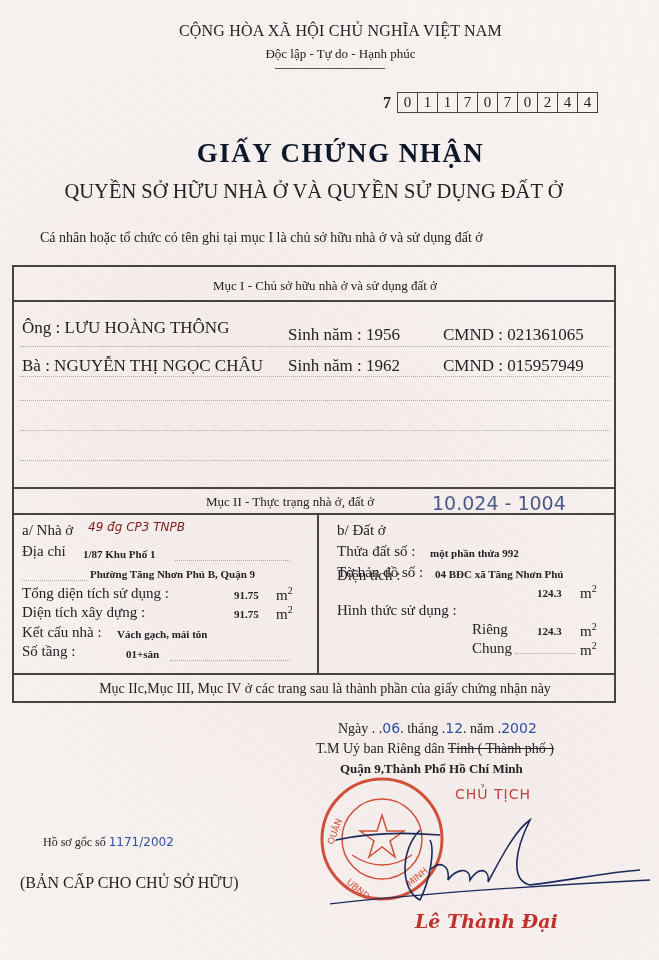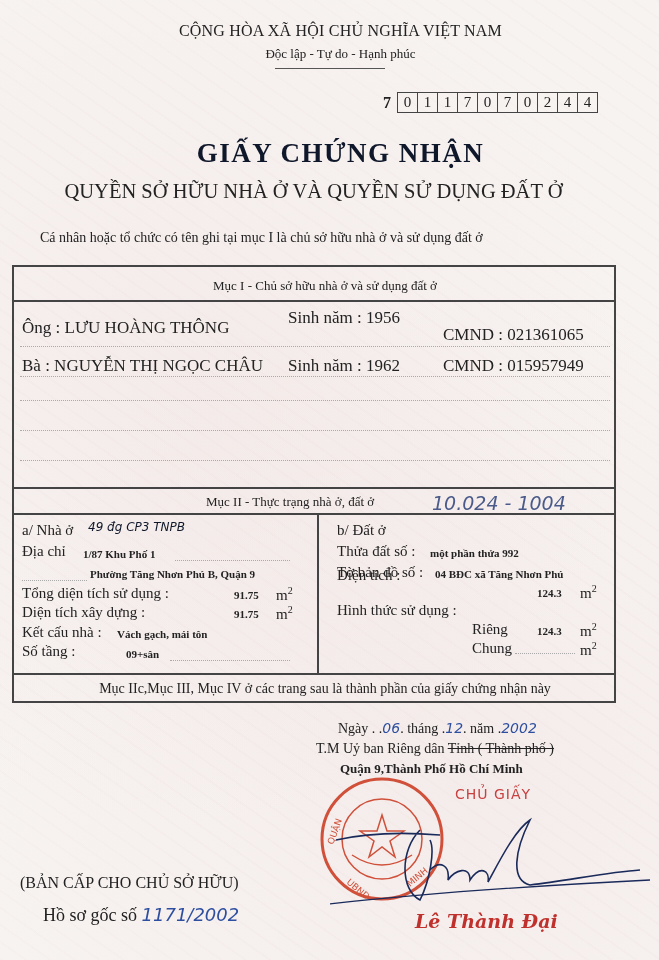--- a/index.html
+++ b/index.html
@@ -31,30 +31,30 @@
   .intro { left:40px; top:230px; font-size:14px;font-family:Liberation Serif, serif; }
   .frame { left:12px; top:265px; width:604px; height:438px; border:2px solid #444; box-sizing:border-box; }
   .hline { position:absolute; left:12px; width:604px; height:2px; background:#444; }
   .vline { position:absolute; width:1.5px; background:#444; }
   .sec-head { left:12px; width:604px; font-size:13px; }
   .owner { font-size:17px; }
   .dots { position:absolute; left:20px; width:590px; height:0; border-top:1px dotted #aaa; }
   .field { font-size:15px; color:#222; }
   .bold-val { font-weight:bold; font-size:11px; }
   .sup { font-size:10px; vertical-align:super; }
-  .hand-blue { font-family:"DejaVu Sans", sans-serif; font-style:italic; color:#2e4fa0; }
-  .hand-gray { font-family:"DejaVu Sans", sans-serif; font-style:italic; color:#0f172a; }
+  .hand-blue { font-family:"DejaVu Sans", sans-serif; color:#2e4fa0; }
+  .hand-gray { font-family:"DejaVu Sans", sans-serif; font-style:italic; color:#7f1d1d; }
   .note { left:12px; width:604px; top:681px; font-size:14px; }
   .date { left:338px; top:720px; font-size:14px; }
   .committee { left:316px; top:741px; font-size:14px; }
   .strike { text-decoration:line-through; }
   .district { left:340px; top:761px; font-size:13px; font-weight:bold; }
   .chairman { left:455px; top:786px; font-size:14px; color:#c84040; letter-spacing:1px; font-family:"DejaVu Sans", sans-serif; }
   .signer { left:415px; top:910px; font-size:19px; color:#c0302c; font-style:italic; font-weight:bold; font-family:"DejaVu Serif", serif; }
-  .record { left:43px; top:904px; font-size:18px; }
+  .record { left:43px; top:835px; font-size:12px; }
   .copyfor { left:20px; top:874px; font-size:16px; }
   .stamp { left:318px; top:775px; width:128px; height:128px; }
   .sig { left:330px; top:810px; width:320px; height:110px; }
 </style>
 </head>
 <body>
 
 <div class="bg-pattern"></div>
 
 <div class="abs center nation">CỘNG HÒA XÃ HỘI CHỦ NGHĨA VIỆT NAM</div>
@@ -84,21 +84,21 @@
 <div class="abs frame"></div>
 <div class="hline" style="top:300px"></div>
 <div class="hline" style="top:487px"></div>
 <div class="hline" style="top:513px"></div>
 <div class="hline" style="top:673px"></div>
 <div class="vline" style="left:317px; top:514px; height:159px"></div>
 
 <div class="abs center sec-head" style="top:278px">Mục I - Chủ sở hữu nhà ở và sử dụng đất ở</div>
 
 <div class="abs owner" style="left:22px; top:318px">Ông : LƯU HOÀNG THÔNG</div>
-<div class="abs owner" style="left:288px; top:308px">Sinh năm : 1956</div>
+<div class="abs owner" style="left:288px; top:325px">Sinh năm : 1956</div>
 <div class="abs owner" style="left:443px; top:325px">CMND : 021361065</div>
 <div class="dots" style="top:346px"></div>
 
 <div class="abs owner" style="left:22px; top:356px">Bà   : NGUYỄN THỊ NGỌC CHÂU</div>
 <div class="abs owner" style="left:288px; top:356px">Sinh năm : 1962</div>
 <div class="abs owner" style="left:443px; top:356px">CMND : 015957949</div>
 <div class="dots" style="top:376px"></div>
 <div class="dots" style="top:400px"></div>
 <div class="dots" style="top:430px"></div>
 <div class="dots" style="top:460px"></div>
@@ -120,21 +120,21 @@
 <div class="abs field" style="left:276px; top:585px"><span>m</span><span class="sup">2</span></div>
 
 <div class="abs field" style="left:22px; top:604px">Diện tích xây dựng :</div>
 <div class="abs bold-val" style="left:234px; top:608px">91.75</div>
 <div class="abs field" style="left:276px; top:604px"><span>m</span><span class="sup">2</span></div>
 
 <div class="abs field" style="left:22px; top:624px">Kết cấu nhà :</div>
 <div class="abs bold-val" style="left:117px; top:628px">Vách gạch, mái tôn</div>
 
 <div class="abs field" style="left:22px; top:643px">Số tầng :</div>
-<div class="abs bold-val" style="left:126px; top:648px">09+sân</div>
+<div class="abs bold-val" style="left:126px; top:648px">01+sân</div>
 <div class="abs" style="left:170px; top:660px; width:120px; border-top:1px dotted #aaa"></div>
 
 <div class="abs field" style="left:337px; top:522px">b/ Đất ở</div>
 <div class="abs field" style="left:337px; top:543px">Thửa đất số :</div>
 <div class="abs bold-val" style="left:430px; top:547px">một phần thửa 992</div>
 <div class="abs field" style="left:337px; top:564px">Tờ bản đồ số :</div>
 <div class="abs bold-val" style="left:435px; top:568px">04   BĐC xã Tăng Nhơn Phú</div>
 <div class="abs field" style="left:337px; top:567px">Diện tích :</div>
 <div class="abs bold-val" style="left:537px; top:587px">124.3</div>
 <div class="abs field" style="left:580px; top:583px"><span>m</span><span class="sup">2</span></div>
@@ -149,21 +149,21 @@
 <div class="abs center note">Mục IIc,Mục III, Mục IV ở các trang sau là thành phần của giấy chứng nhận này</div>
 
 <div class="abs date">
   <span>Ngày . .</span><span class="hand-blue">06</span><span>. tháng .</span><span class="hand-blue">12</span><span>. năm .</span><span class="hand-blue">2002</span>
 </div>
 <div class="abs committee">
   <span>T.M Uỷ ban Riêng dân</span>
   <span class="strike">Tỉnh ( Thành phố )</span>
 </div>
 <div class="abs district">Quận 9,Thành Phố Hồ Chí Minh</div>
-<div class="abs chairman">CHỦ GIẤY</div>
+<div class="abs chairman">CHỦ TỊCH</div>
 
 <svg class="abs stamp" viewBox="0 0 128 128">
   <circle cx="64" cy="64" r="60" fill="none" stroke="#d0503a" stroke-width="3"></circle>
   <circle cx="64" cy="64" r="40" fill="none" stroke="#d0503a" stroke-width="1.5"></circle>
   <polygon points="64,40 69,56 86,56 72,66 77,82 64,72 51,82 56,66 42,56 59,56" fill="none" stroke="#d0503a" stroke-width="1.5"></polygon>
   <path d="M34,80 Q64,100 94,80" fill="none" stroke="#d0503a" stroke-width="1.5"></path>
   <text x="15" y="70" font-size="9" fill="#d0503a" font-family="DejaVu Sans, sans-serif" transform="rotate(-70 15 70)">QUẬN</text>
   <text x="28" y="108" font-size="9" fill="#d0503a" font-family="DejaVu Sans, sans-serif" transform="rotate(40 28 108)">UBND</text>
   <text x="92" y="112" font-size="9" fill="#d0503a" font-family="DejaVu Sans, sans-serif" transform="rotate(-40 92 112)">MINH</text>
 </svg>

